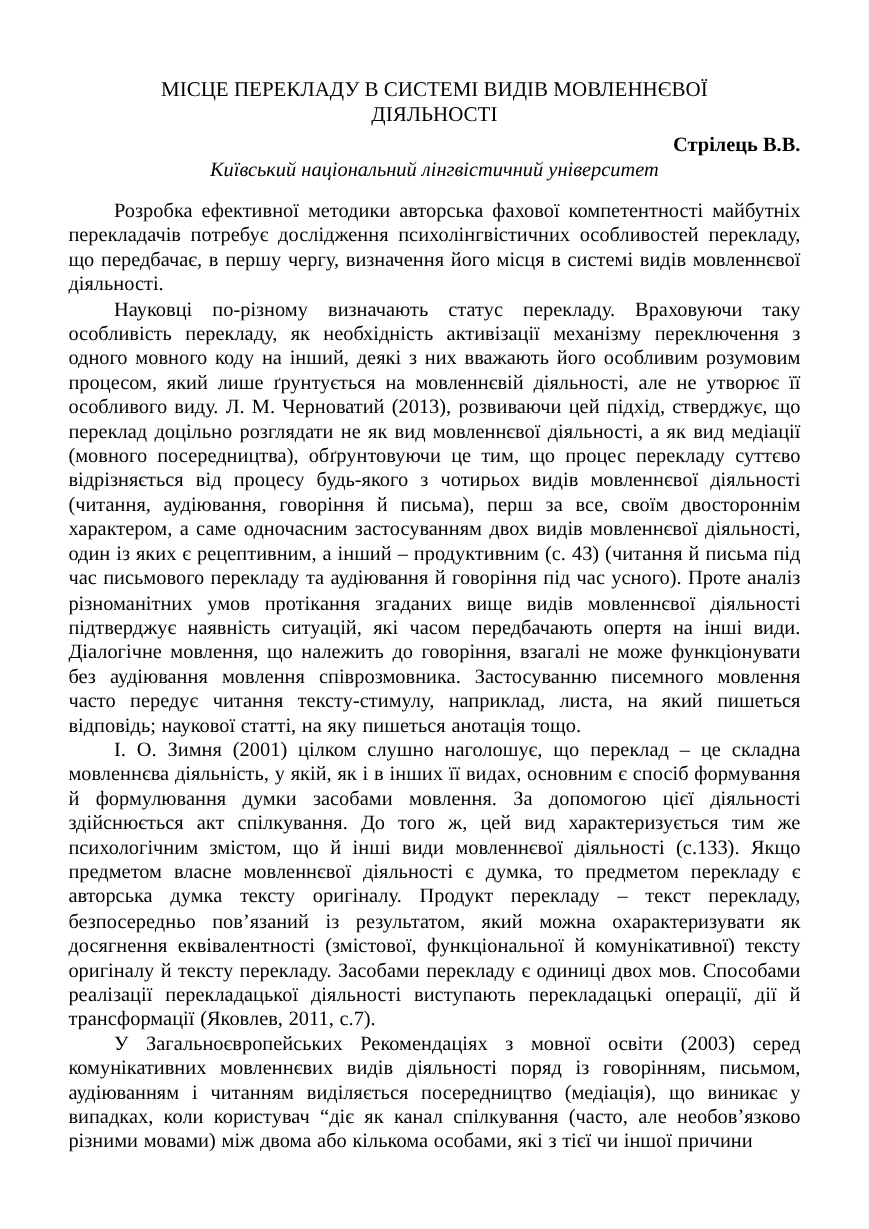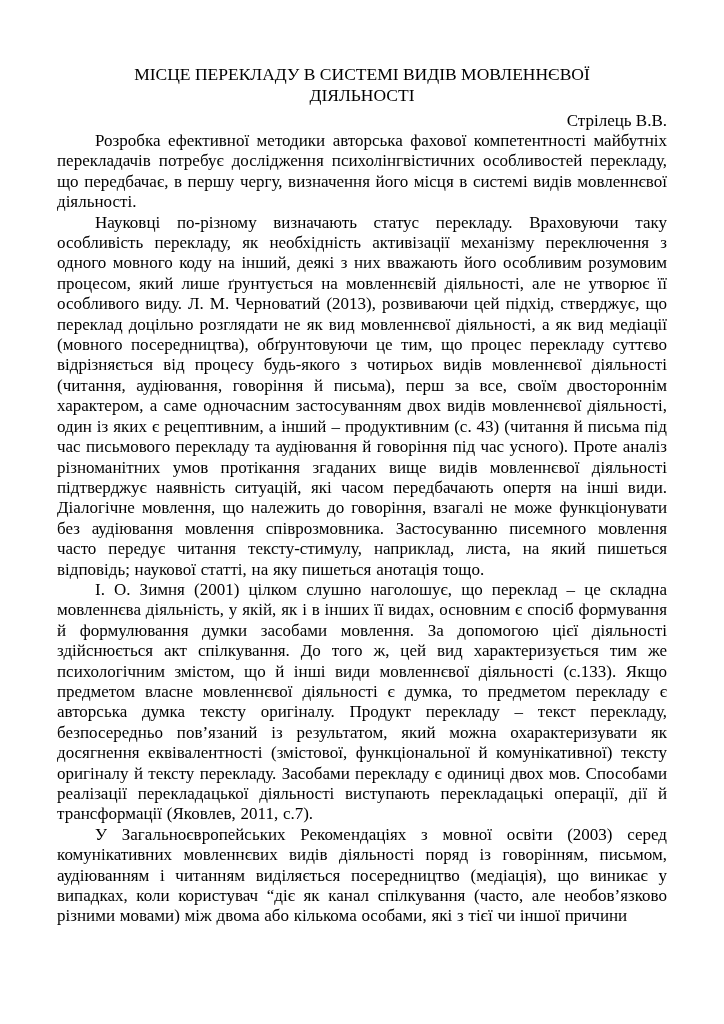--- a/index.html
+++ b/index.html
@@ -22,21 +22,21 @@
   .title {
     max-width: 540px;
     margin: 0 auto 4px auto;
     text-align: center;
     font-weight: normal;
     font-size: 17.5px;
     line-height: 21px;
   }
   .author {
     text-align: right;
-    font-weight: normal;
+    font-weight: bold;
     font-size: 17px;
     line-height: 21px;
     margin: 2px 0 0 0;
   }
   .affiliation {
     text-align: center;
     font-style: italic;
     font-size: 17px;
     line-height: 21px;
     margin: 0 0 14px 0;
@@ -51,20 +51,21 @@
   }
 </style>
 </head>
 <body>
 
 <div class="page">
   <h1 class="title">МІСЦЕ ПЕРЕКЛАДУ В СИСТЕМІ ВИДІВ МОВЛЕННЄВОЇ ДІЯЛЬНОСТІ</h1>
 
   <div class="author">Стрілець В.В.</div>
 
+  <div class="affiliation">Київський національний лінгвістичний університет</div>
 
   <div class="body-text">
     <p>Розробка ефективної методики авторська фахової компетентності майбутніх перекладачів потребує дослідження психолінгвістичних особливостей перекладу, що передбачає, в першу чергу, визначення його місця в системі видів мовленнєвої діяльності.</p>
     <p>Науковці по-різному визначають статус перекладу. Враховуючи таку особливість перекладу, як необхідність активізації механізму переключення з одного мовного коду на інший, деякі з них вважають його особливим розумовим процесом, який лише ґрунтується на мовленнєвій діяльності, але не утворює її особливого виду. Л. М. Черноватий (2013), розвиваючи цей підхід, стверджує, що переклад доцільно розглядати не як вид мовленнєвої діяльності, а як вид медіації (мовного посередництва), обґрунтовуючи це тим, що процес перекладу суттєво відрізняється від процесу будь-якого з чотирьох видів мовленнєвої діяльності (читання, аудіювання, говоріння й письма), перш за все, своїм двостороннім характером, а саме одночасним застосуванням двох видів мовленнєвої діяльності, один із яких є рецептивним, а інший – продуктивним (с. 43) (читання й письма під час письмового перекладу та аудіювання й говоріння під час усного). Проте аналіз різноманітних умов протікання згаданих вище видів мовленнєвої діяльності підтверджує наявність ситуацій, які часом передбачають опертя на інші види. Діалогічне мовлення, що належить до говоріння, взагалі не може функціонувати без аудіювання мовлення співрозмовника. Застосуванню писемного мовлення часто передує читання тексту-стимулу, наприклад, листа, на який пишеться відповідь; наукової статті, на яку пишеться анотація тощо.</p>
     <p>І. О. Зимня (2001) цілком слушно наголошує, що переклад – це складна мовленнєва діяльність, у якій, як і в інших її видах, основним є спосіб формування й формулювання думки засобами мовлення. За допомогою цієї діяльності здійснюється акт спілкування. До того ж, цей вид характеризується тим же психологічним змістом, що й інші види мовленнєвої діяльності (с.133). Якщо предметом власне мовленнєвої діяльності є думка, то предметом перекладу є авторська думка тексту оригіналу. Продукт перекладу – текст перекладу, безпосередньо пов’язаний із результатом, який можна охарактеризувати як досягнення еквівалентності (змістової, функціональної й комунікативної) тексту оригіналу й тексту перекладу. Засобами перекладу є одиниці двох мов. Способами реалізації перекладацької діяльності виступають перекладацькі операції, дії й трансформації (Яковлев, 2011, с.7).</p>
     <p>У Загальноєвропейських Рекомендаціях з мовної освіти (2003) серед комунікативних мовленнєвих видів діяльності поряд із говорінням, письмом, аудіюванням і читанням виділяється посередництво (медіація), що виникає у випадках, коли користувач “діє як канал спілкування (часто, але необов’язково різними мовами) між двома або кількома особами, які з тієї чи іншої причини</p>
   </div>
 </div>
 
 </body></html>

